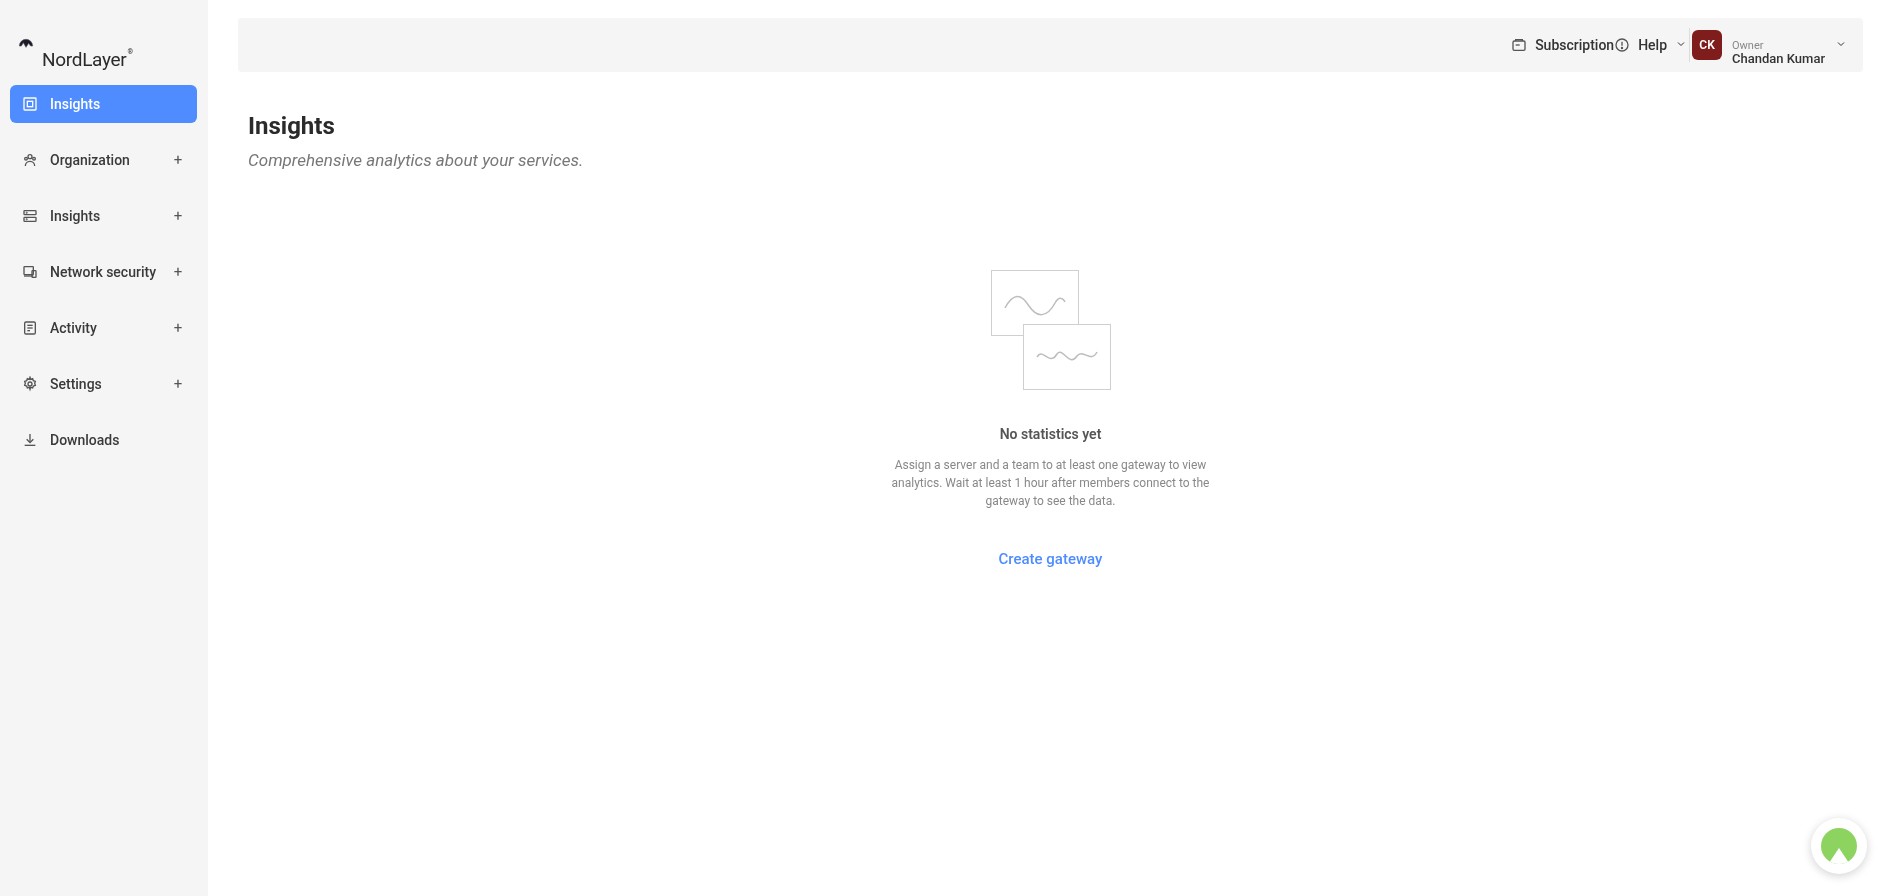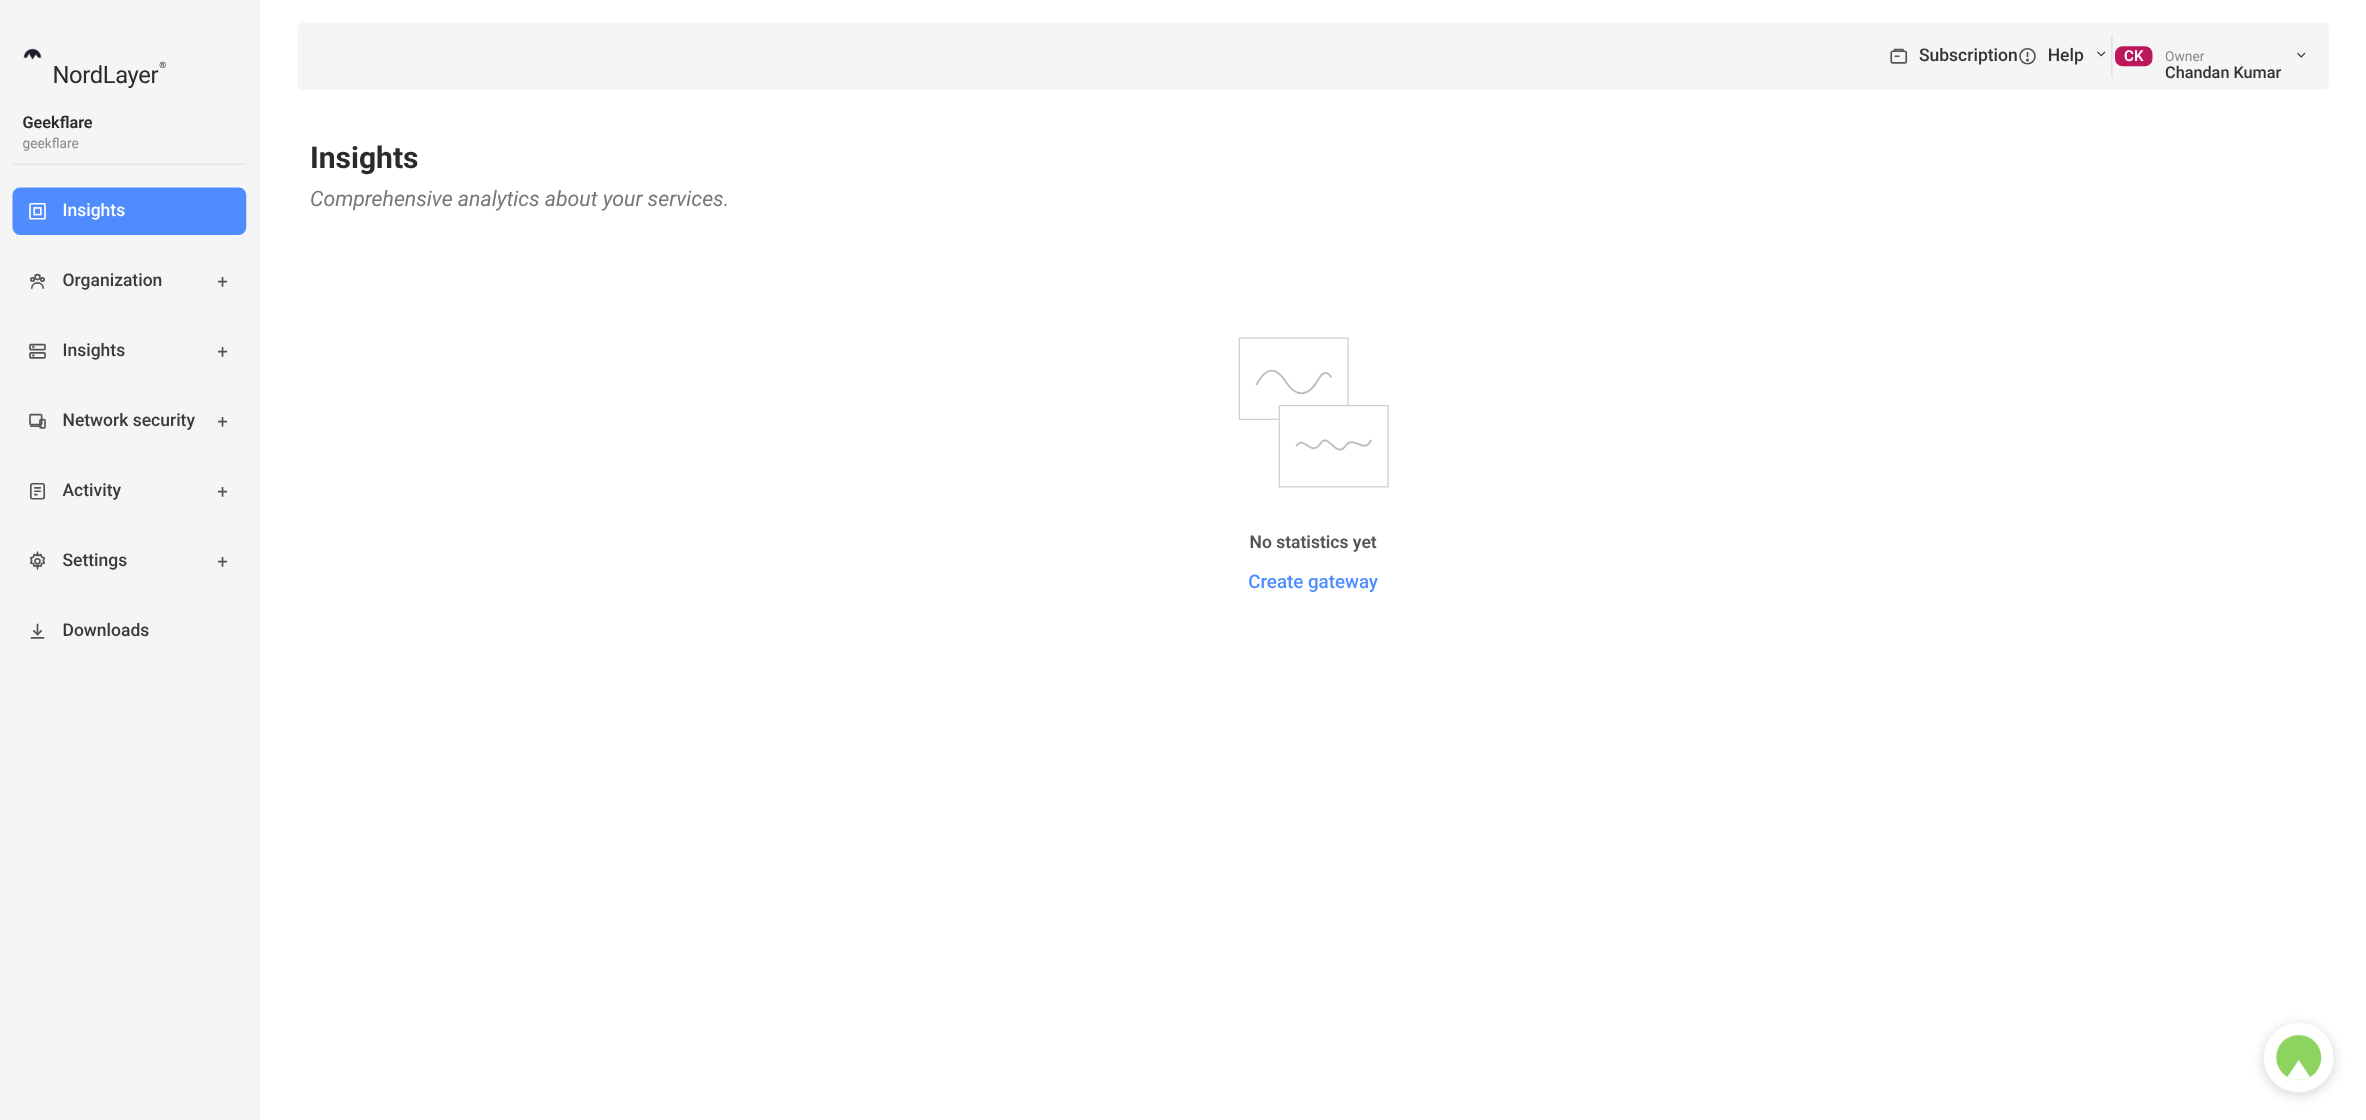--- a/index.html
+++ b/index.html
@@ -94,22 +94,22 @@
   }
   .topbar-divider { width: 1px; height: 34px; background: #dcdcdc; margin: 0 2px; }
   .user-block {
     display: flex;
     align-items: center;
     gap: 10px;
     cursor: pointer;
   }
   .avatar {
     width: 30px;
-    height: 16px;
-    background: #be185d;
+    height: 30px;
+    background: #7f1d1d;
     color: #ffffff;
     border-radius: 6px;
     display: flex;
     align-items: center;
     justify-content: center;
     font-size: 12px;
     font-weight: 600;
   }
   .user-meta { display: flex; flex-direction: column; line-height: 1.15; margin-top: 17px; }
   .user-role { font-size: 11px; color: #888; }
@@ -194,24 +194,20 @@
   <aside class="sidebar">
     <div class="logo-wrap">
       <span class="nav-icon">
         <svg width="28" height="28" viewBox="0 0 24 24">
             <path d="M12 2 A10 10 0 0 0 2 12 L5 12 L8 7 L12 14 L16 8 L19 12 L22 12 A10 10 0 0 0 12 2 Z" fill="#1b1b2e"></path>
           </svg>
       </span>
       <span class="logo-text"><span>NordLayer</span><span class="logo-sup">®</span></span>
     </div>
 
-    <div class="org-block">
-      <div class="org-name">Geekflare</div>
-      <div class="org-slug">geekflare</div>
-    </div>
 
     <nav class="nav">
 
       <div class="nav-item active">
         <span class="nav-left">
           <span class="nav-icon">
             <svg width="16" height="16" viewBox="0 0 24 24" fill="none" stroke="currentColor" stroke-width="2">
                 <rect x="3" y="3" width="18" height="18" rx="1"></rect>
                 <rect x="8" y="8" width="8" height="8"></rect>
               </svg>
@@ -364,20 +360,21 @@
                 <path d="M2 20 C 10 5, 18 5, 26 18 C 34 30, 44 30, 52 15 C 56 8, 60 10, 62 14"></path>
               </svg>
           </div>
           <div class="chart-box front">
             <svg width="64" height="30" viewBox="0 0 64 30" fill="none" stroke="#bdbdbd" stroke-width="1.5">
                 <path d="M2 15 C 8 5, 14 25, 22 12 C 28 4, 34 26, 42 14 C 48 6, 56 22, 62 10"></path>
               </svg>
           </div>
         </div>
         <div class="empty-title">No statistics yet</div>
+        <div class="empty-text">Assign a server and a team to at least one gateway to view analytics. Wait at least 1 hour after members connect to the gateway to see the data.</div>
         <a class="empty-cta">Create gateway</a>
       </div>
     </div>
   </div>
 </div>
 
 <div class="help-bubble">
   <div class="help-bubble-inner"></div>
 </div>
 

